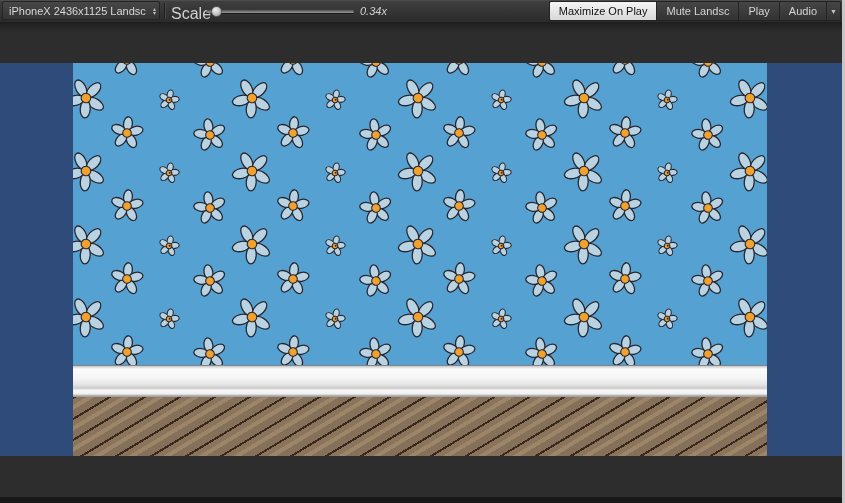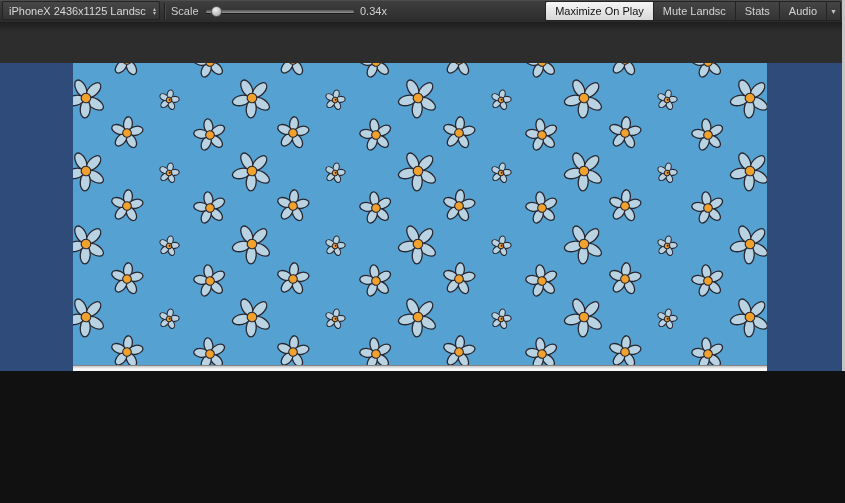--- a/index.html
+++ b/index.html
@@ -1,17 +1,17 @@
 <!DOCTYPE html>
 <html style="--scene-bg: #2e4b7a; --wallpaper: #55a2d2; --petal: #b9d3e3; --outline: #262630; --center: #f2a12d; --floor-base: #87715a; --floor-stripe: #3a281c;"><head>
 <meta charset="utf-8">
 <style>
   html,body { margin:0; padding:0; background:#111; }
   .screen {
-    position:relative; width:845px; height:371px; overflow:hidden;
+    position:relative; width:845px; height:503px; overflow:hidden;
     background:#c4b5fd;
     font-family:"Liberation Sans", sans-serif;
     -webkit-font-smoothing:antialiased;
   }
 
   
   .toolbar {
     position:absolute; top:0; left:0; width:845px; height:22px;
     background:linear-gradient(#404040,#2b2b2b);
     box-shadow:inset 0 1px 0 #4d4d4d, 0 1px 0 #141414;
@@ -20,35 +20,35 @@
     position:absolute; left:2px; top:1px; width:158px; height:19px;
     background:linear-gradient(#474747,#343434);
     border:1px solid #242424; border-radius:2px; box-sizing:border-box;
     display:flex; align-items:center; padding:0 3px 0 6px;
     color:#d8d8d8; font-size:11px; cursor:default;
   }
   .aspect-label { flex:1; white-space:nowrap; overflow:hidden; }
   .popup-icon { display:flex; flex-direction:column; align-items:center; line-height:4px; font-size:6px; color:#bdbdbd; margin-left:2px; }
   .tsep { position:absolute; left:164px; top:3px; height:16px; width:1px; background:#1e1e1e; box-shadow:1px 0 0 #4a4a4a; }
 
-  .scale-label { position:absolute; left:171px; top:5px; font-size:11px; color:#d0d0d0; }
+  .scale-label { position:absolute; left:171px; top:5px; font-size:16px; color:#d0d0d0; }
   .slider { position:absolute; left:206px; top:0; width:148px; height:22px; }
   .slider-track {
     position:absolute; left:0; right:0; top:10px; height:3px; border-radius:2px;
     background:linear-gradient(#555,#949494);
     box-shadow:0 1px 0 rgba(0,0,0,0.45);
   }
   .slider-knob {
     position:absolute; top:6px; width:11px; height:11px; border-radius:50%;
     background:radial-gradient(circle at 40% 32%, #efefef, #9e9e9e);
     border:1px solid #5a5a5a; box-sizing:border-box;
   }
   .scale-value {
     position:absolute; left:360px; top:5px; width:28px; overflow:hidden;
-    font-size:11px; color:#d0d0d0; white-space:nowrap;
+    font-size:11px; color:#d0d0d0; white-space:nowrap;font-style:italic;
   }
 
   .toolbar-right { position:absolute; right:4px; top:1px; height:20px; display:flex; }
   .tbtn {
     height:20px; box-sizing:border-box; padding:0 9px;
     display:flex; align-items:center;
     background:linear-gradient(#454545,#333333);
     border:1px solid #232323; border-right:none;
     color:#d4d4d4; font-size:11px; cursor:default; white-space:nowrap;
   }
@@ -127,21 +127,21 @@
     <span class="scale-value">0.34x</span>
 
     <div class="toolbar-right">
       <div class="tbtn active">
         <span>Maximize On Play</span>
       </div>
       <div class="tbtn">
         <span>Mute Landsc</span>
       </div>
       <div class="tbtn">
-        <span>Stats</span>
+        <span>Play</span>
       </div>
       <div class="tbtn">
         <span>Audio</span>
       </div>
       <div class="gizmo-arrow">
         <span>▼</span>
       </div>
     </div>
   </div>
 

